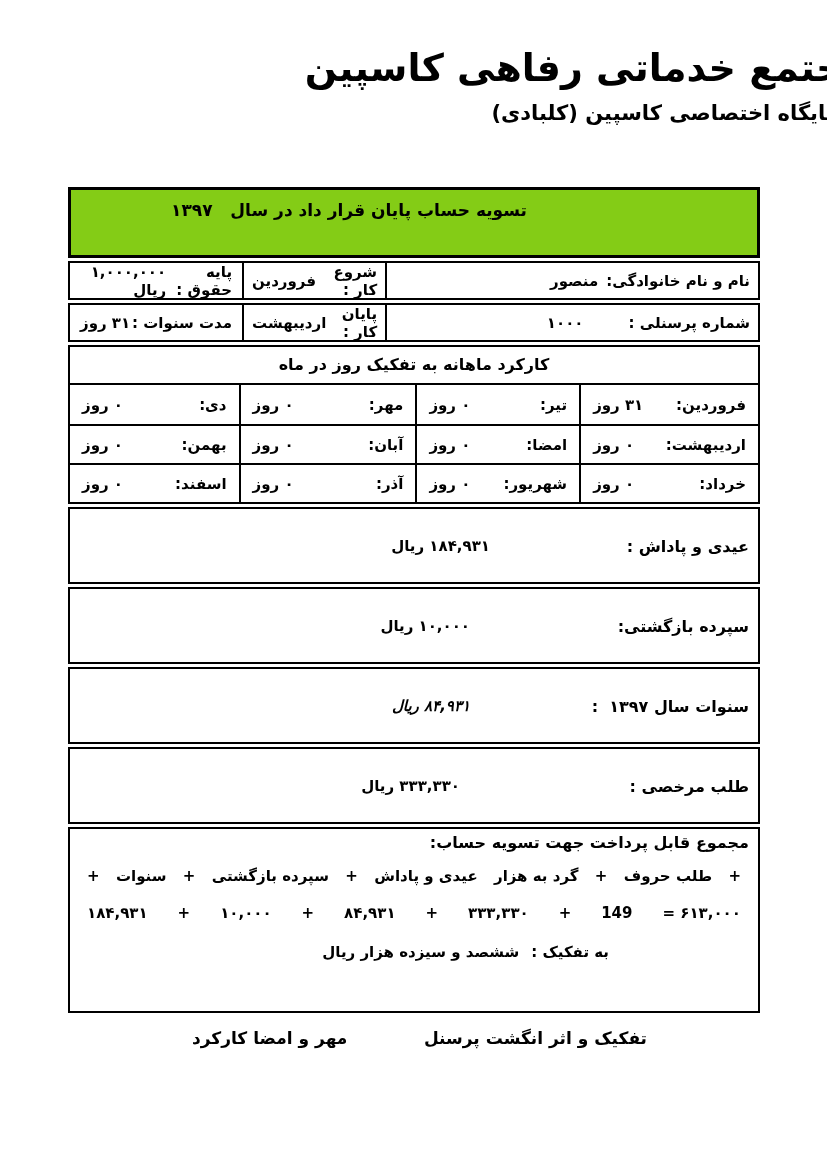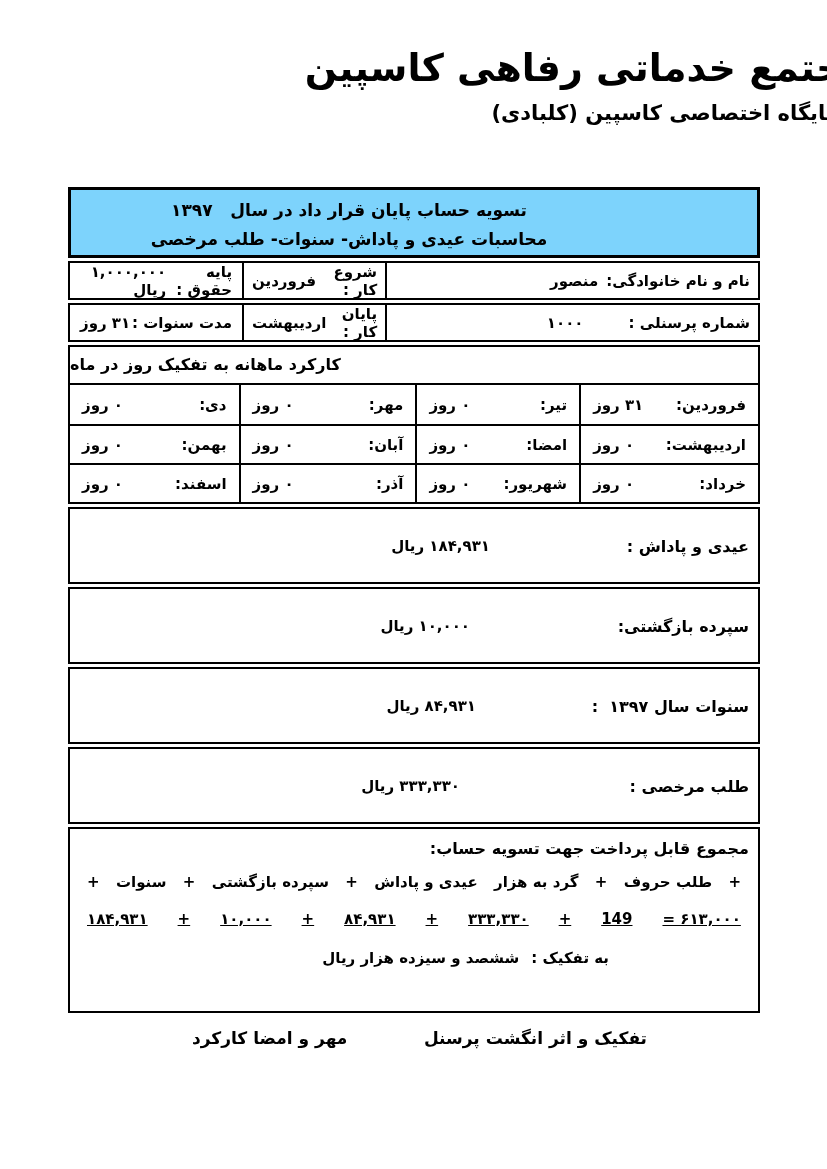--- a/index.html
+++ b/index.html
@@ -9,70 +9,69 @@
     overflow:hidden;direction:rtl;
   }
   
   .letterhead{position:absolute;top:40px;left:0;width:100%;}
   .lh1{font-size:38px;line-height:1.5;transform:translateX(40px);}
   .lh2{font-size:21px;margin-top:4px;transform:translateX(14px);}
   
   .doc{position:absolute;right:67px;top:187px;width:692px;}
   .doc *{box-sizing:border-box;}
   .titlebox{
-    border:3px solid #000;background:#7dd3fc;height:71px;
+    border:3px solid #000;background:#84cc16;height:71px;
     text-align:center;padding:6px 130px 0 0;font-size:17px;line-height:29px;
   }
   .inforow{border:2px solid #000;height:39px;display:flex;margin-top:3px;}
   .cell{display:flex;align-items:center;font-size:15px;height:100%;}
   .cell.sep{border-left:2px solid #000;}
   .cell-name{width:54.2%;justify-content:flex-start;gap:8px;padding:0 8px;}
   .cell-name.wide-gap{gap:45px;}
   .cell-mid{width:20.8%;justify-content:space-between;padding:0 8px;}
   .cell-left{width:25%;justify-content:space-between;padding:0 10px;}
   
   .monthsec{border:2px solid #000;margin-top:3px;}
-  .monthhead{height:38px;border-bottom:2px solid #000;text-align:left;font-size:16px;line-height:36px;}
+  .monthhead{height:38px;border-bottom:2px solid #000;text-align:center;font-size:16px;line-height:36px;}
   .monthgrid{display:grid;grid-template-columns:26% 23.8% 25.7% 24.5%;direction:rtl;}
   .mcell{height:39px;display:flex;align-items:center;justify-content:space-between;
          padding:0 12px;font-size:15px;border-left:2px solid #000;}
   .mcell:nth-child(4n){border-left:none;}
   .mcell:nth-child(n+5){border-top:2px solid #000;}
   
   .bigbox{border:2px solid #000;height:77px;margin-top:3px;position:relative;font-size:16px;}
   .bigbox .blabel{position:absolute;right:9px;top:50%;transform:translateY(-50%);}
   .bigbox .bvalue{position:absolute;top:50%;transform:translateY(-50%);font-size:15px;}
-  .v1{right:268px;} .v2{right:288px;text-align:center;} .v3{right:282px;} .v4{right:298px;}
-  
-  .totalbox{border:2px solid #000;height:186px;margin-top:3px;padding:10px 9px 0 9px;font-size:15px;}
+  .v1{right:268px;} .v2{right:288px;text-align:center;} .v3{right:288px;font-style:italic;} .v4{right:298px;}
+  
+  .totalbox{border:2px solid #000;height:186px;margin-top:3px;padding:4px 9px 0 9px;font-size:15px;}
   .thead{text-align:right;font-size:16px;}
   .frow{direction:ltr;display:flex;justify-content:space-between;align-items:center;padding:0 8px;}
   .frow.labels{margin-top:15px;}
-  .frow.numbers{margin-top:19px;text-decoration:underline;}
+  .frow.numbers{margin-top:19px;}
   .inwords{display:flex;justify-content:flex-start;gap:12px;margin-top:21px;padding-right:140px;}
   
   .footer{position:absolute;top:1028px;left:0;width:100%;height:30px;font-size:17px;}
   .sig-right{position:absolute;right:180px;}
   .sig-left{position:absolute;left:192px;}
 </style>
 </head>
 <body>
 
 <div class="page">
 
   <div class="letterhead">
     <div class="lh1">مجتمع خدماتی رفاهی کاسپین</div>
     <div class="lh2">جایگاه اختصاصی کاسپین (کلبادی)</div>
   </div>
 
   <div class="doc">
 
     <div class="titlebox">
       <div>تسویه حساب پایان قرار داد در سال&nbsp;&nbsp;&nbsp;۱۳۹۷</div>
-      <div>محاسبات عیدی و پاداش- سنوات- طلب مرخصی</div>
     </div>
 
     <div class="inforow">
       <div class="cell cell-name sep">
         <span>نام و نام خانوادگی:</span>
         <span>منصور</span>
       </div>
       <div class="cell cell-mid sep">
         <span>شروع کار :</span>
         <span>فروردین</span>

